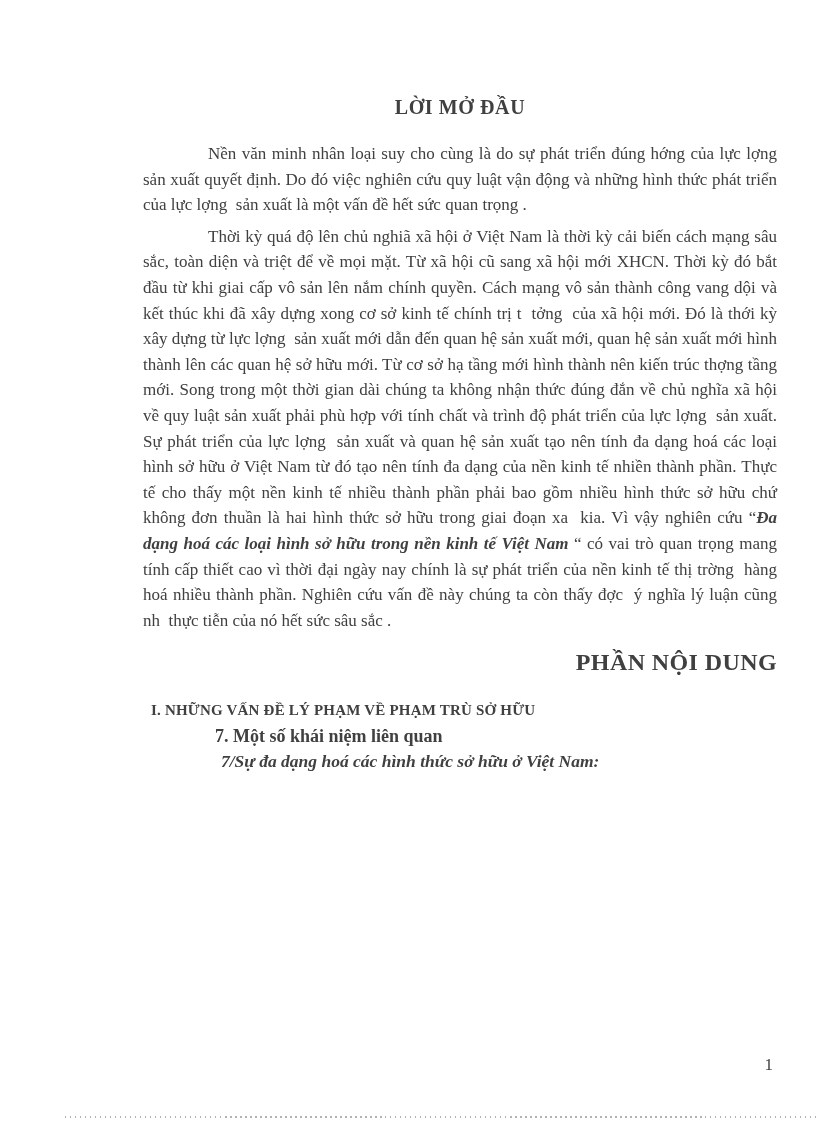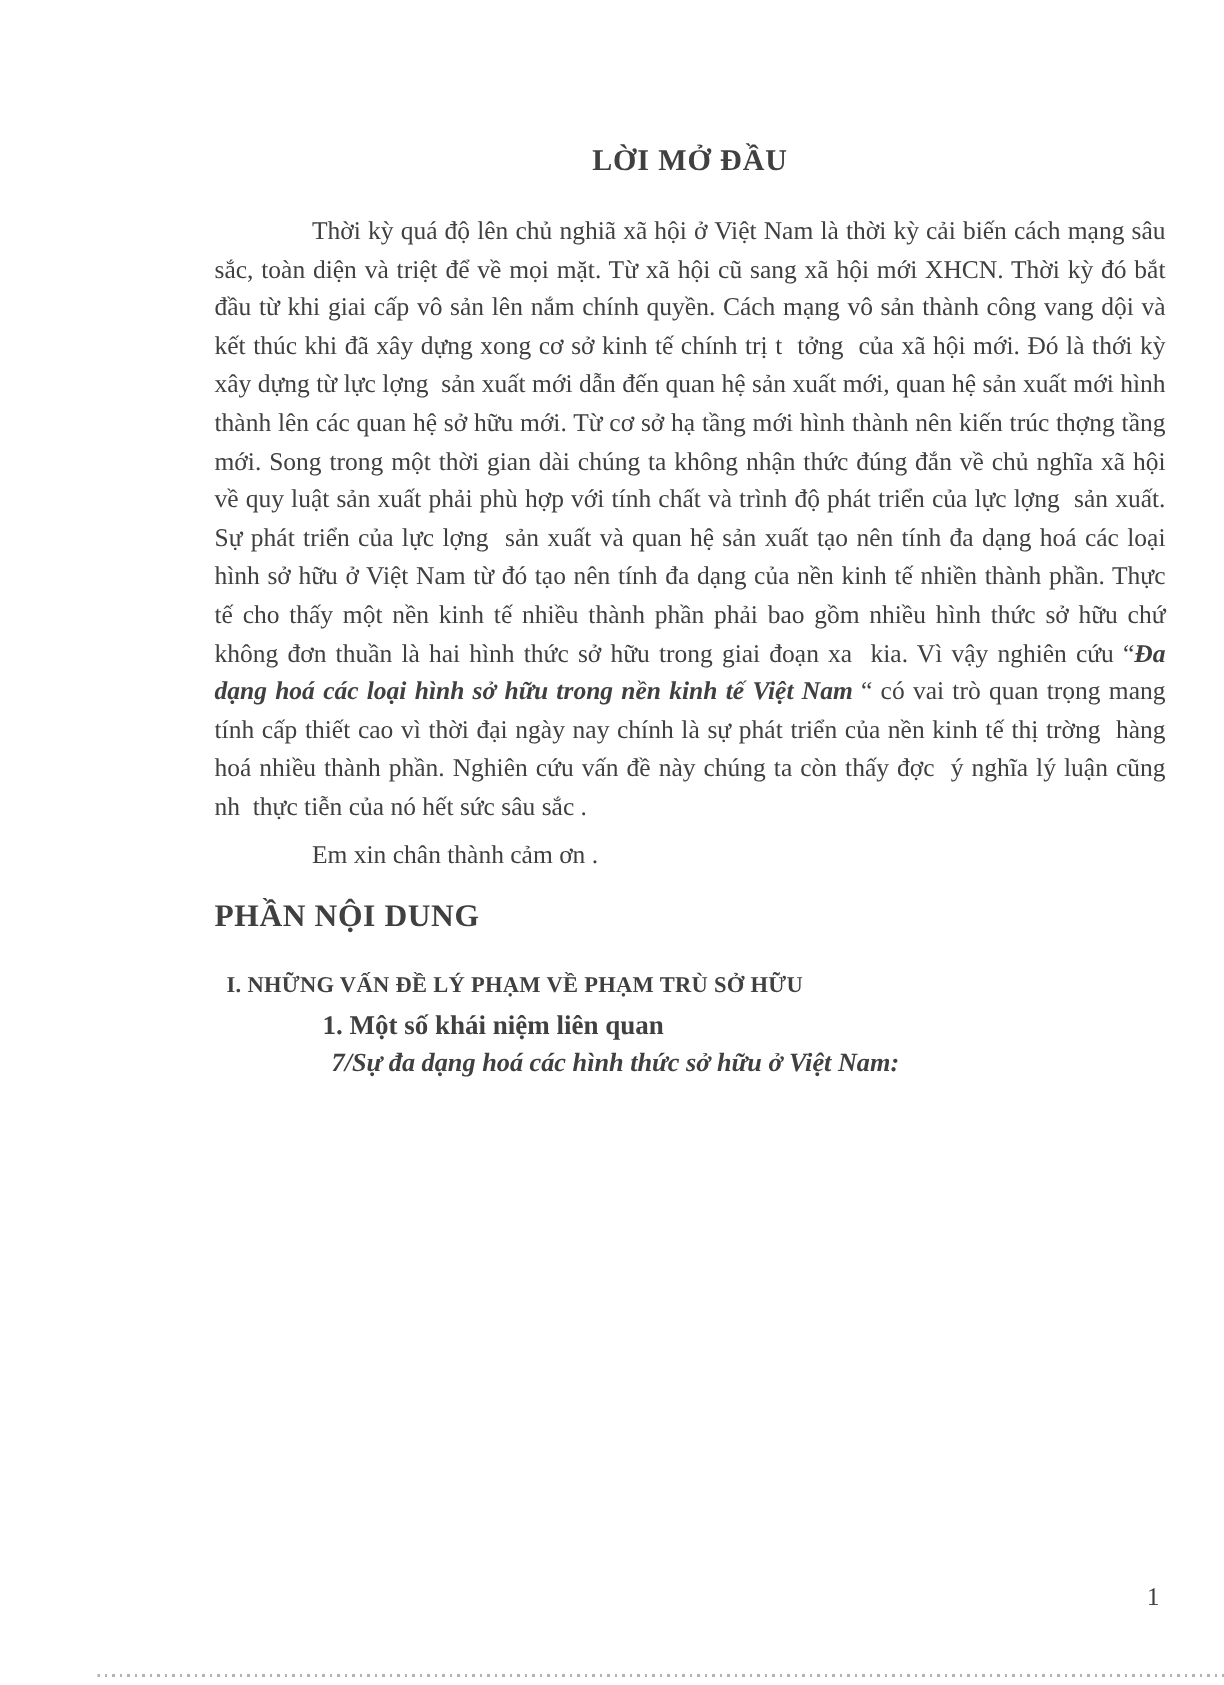--- a/index.html
+++ b/index.html
@@ -40,23 +40,23 @@
   }
   .body-para.last-short {
     text-align: left;
     margin-bottom: 0;
   }
   .quote-bi {
     font-weight: bold;
     font-style: italic;
   }
   .content-title {
-    font-size: 21px;
+    font-size: 24px;
     font-weight: bold;
-    text-align: left;
+    text-align: right;
     letter-spacing: 0.4px;
     margin: 16px 0 26px 0;
   }
   .sec-i {
     font-size: 15px;
     font-weight: bold;
     letter-spacing: 0.2px;
     margin: 0 0 7px 8px;
   }
   .sec-1 {
@@ -87,31 +87,31 @@
   }
 </style>
 </head>
 <body>
 
 <div class="page">
   <div class="content">
 
     <h1 class="doc-title">LỜI MỞ ĐẦU</h1>
 
+    <p class="body-para">Nền văn minh nhân loại suy cho cùng là do sự phát triển đúng hớng của lực lợng  sản xuất quyết định. Do đó việc nghiên cứu quy luật vận động và những hình thức phát triển của lực lợng  sản xuất là một vấn đề hết sức quan trọng .</p>
 
     <p class="body-para"><span>Thời kỳ quá độ lên chủ nghiã xã hội ở Việt Nam là thời kỳ cải biến cách mạng sâu sắc, toàn diện và triệt để về mọi mặt. Từ xã hội cũ sang xã hội mới XHCN. Thời kỳ đó bắt đầu từ khi giai cấp vô sản lên nắm chính quyền. Cách mạng vô sản thành công vang dội và kết thúc khi đã xây dựng xong cơ sở kinh tế chính trị t  tởng  của xã hội mới. Đó là thới kỳ xây dựng từ lực lợng  sản xuất mới dẫn đến quan hệ sản xuất mới, quan hệ sản xuất mới hình thành lên các quan hệ sở hữu mới. Từ cơ sở hạ tầng mới hình thành nên kiến trúc thợng tầng mới. Song trong một thời gian dài chúng ta không nhận thức đúng đắn về chủ nghĩa xã hội về quy luật sản xuất phải phù hợp với tính chất và trình độ phát triển của lực lợng  sản xuất. Sự phát triển của lực lợng  sản xuất và quan hệ sản xuất tạo nên tính đa dạng hoá các loại hình sở hữu ở Việt Nam từ đó tạo nên tính đa dạng của nền kinh tế nhiền thành phần. Thực tế cho thấy một nền kinh tế nhiều thành phần phải bao gồm nhiều hình thức sở hữu chứ không đơn thuần là hai hình thức sở hữu trong giai đoạn xa  kia. Vì vậy nghiên cứu “</span><span class="quote-bi">Đa dạng hoá các loại hình sở hữu trong nền kinh tế Việt Nam </span><span>“ có vai trò quan trọng mang tính cấp thiết cao vì thời đại ngày nay chính là sự phát triển của nền kinh tế thị trờng  hàng hoá nhiều thành phần. Nghiên cứu vấn đề này chúng ta còn thấy đợc  ý nghĩa lý luận cũng nh  thực tiễn của nó hết sức sâu sắc .</span></p>
 
 
-    <p class="body-para last-short">Em xin chân thành cảm ơn .</p>
 
     <h1 class="content-title">PHẦN NỘI DUNG</h1>
 
     <div class="sec-i">I.  NHỮNG VẤN ĐỀ LÝ PHẠM VỀ PHẠM TRÙ SỞ  HỮU</div>
 
-    <div class="sec-1">1. Một số khái niệm liên quan</div>
+    <div class="sec-1">7. Một số khái niệm liên quan</div>
 
     <div class="sec-2">7/Sự đa dạng hoá các hình thức sở hữu ở Việt Nam:</div>
 
   </div>
 
   <div class="page-number">1</div>
 
   <div class="bottom-rule"></div>
 </div>
 

